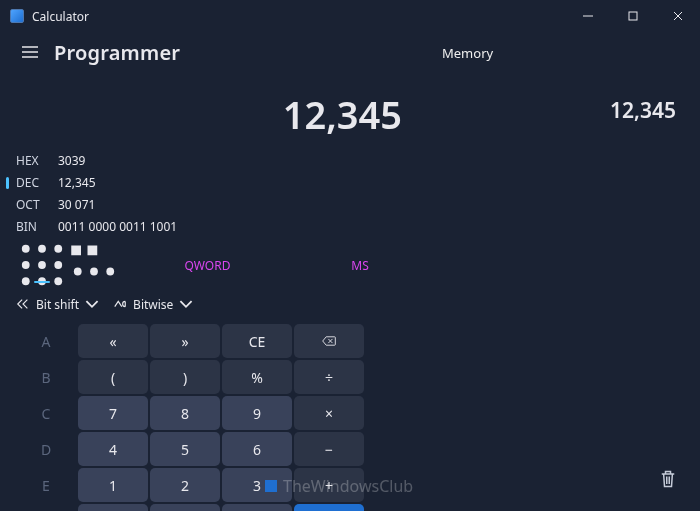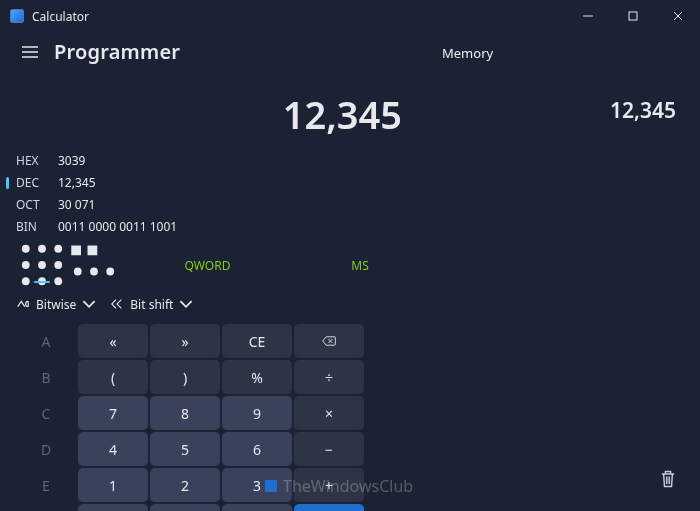--- a/index.html
+++ b/index.html
@@ -2,36 +2,36 @@
 <html><head>
 <meta charset="utf-8">
 <style>
   * { margin: 0; padding: 0; box-sizing: border-box; font-family: "Segoe UI", system-ui, -apple-system, sans-serif; user-select: none; }
   html, body { width: 700px; height: 511px; background: #1a2233; color: #e8e8ed; overflow: hidden; }
   .titlebar { height: 32px; display: flex; align-items: center; padding: 0 0 0 10px; font-size: 12px; color: #e8e8ed; }
   .titlebar .appicon { width: 14px; height: 14px; margin-right: 8px; background: linear-gradient(135deg,#4da3ff,#1f6fd1); border: 1px solid #4d78b0; border-radius: 2px; }
   .titlebar .title { flex: 1; }
   .titlebar .wbtn { width: 45px; height: 32px; display: flex; align-items: center; justify-content: center; color: #e8e8ed; }
   .titlebar .wbtn svg { width: 10px; height: 10px; stroke: currentColor; }
-  .header { display: flex; align-items: flex-start; padding: 6px 16px 0 16px; }
+  .header { display: flex; align-items: center; padding: 6px 16px 0 16px; }
   .hamburger { width: 28px; height: 28px; display: flex; align-items: center; justify-content: center; margin-right: 10px; }
   .hamburger svg { width: 16px; height: 12px; stroke: #e8e8ed; }
   .mode-title { font-size: 20px; font-weight: 600; letter-spacing: .2px; }
   .memory-tab { position: absolute; left: 442px; top: 44px; font-size: 13px; color: #eee; }
   .memory-value { position: absolute; right: 24px; top: 96px; font-size: 21px; font-weight: 600; }
   .main-display { text-align: right; font-size: 38px; font-weight: 600; padding: 22px 18px 10px 0; margin-left: 16px; width: 404px; }
   .main { width: 436px; padding-left: 16px; }
   .bases { font-size: 12px; line-height: 22px; }
   .bases .row { display: flex; align-items: center; height: 22px; }
   .bases .lbl { width: 42px; color: #cfd4e0; }
   .bases .val { color: #e8e8ed; }
   .bases .row.active { position: relative; }
   .bases .row.active::before { content: ""; position: absolute; left: -10px; top: 5px; width: 3px; height: 12px; background: #4cc2ff; border-radius: 2px; }
   .toolbar { display: flex; align-items: center; margin-top: 10px; height: 34px; font-size: 12px; }
-  .tool { position: relative; display: flex; align-items: center; justify-content: center; height: 32px; color: #84cc16; text-align: right; }
+  .tool { position: relative; display: flex; align-items: center; justify-content: center; height: 32px; color: #d946ef; text-align: right; }
   .tool.keypad, .tool.bits { width: 52px; }
   .tool.word { width: 175px; }
   .tool.ms   { width: 130px; }
   .tool.keypad::after { content:""; position:absolute; bottom:-2px; left:50%; transform:translateX(-50%); width:16px; height:2.5px; background:#4cc2ff; border-radius:2px; }
   .dropdowns { display: flex; gap: 14px; padding: 10px 0 8px 0; font-size: 12px; }
   .dd { display:flex; align-items:center; gap:6px; height:24px; }
   .dd svg { width:14px; height:14px; }
   .chev { width:10px; height:10px; }
   .grid { display: grid; grid-template-columns: 60px repeat(5, 70px); grid-auto-rows: 34px; gap: 2px; width: 420px; }
   .btn { border-radius: 5px; display:flex; align-items:center; justify-content:center; font-size: 14px; color:#e8e8ed; }
@@ -128,32 +128,32 @@
           <circle cx="13" cy="10" r="1.2"></circle>
       </svg>
     </div>
     <div class="tool word">QWORD</div>
     <div class="tool ms">MS</div>
   </div>
 
   <div class="dropdowns">
     <div class="dd">
       <svg viewBox="0 0 16 16">
-          <path d="M2 11 L6 5 L10 11 M14 5 L14 11 M14 5 a3 3 0 1 0 0 6" fill="none" stroke="#e8e8ed" stroke-width="1.3"></path>
-        </svg>
-      <span>Bitwise</span>
+          <path d="M7 3 L2 8 L7 13 M13 3 L8 8 L13 13" fill="none" stroke="#e8e8ed" stroke-width="1.3"></path>
+        </svg>
+      <span>Bit shift</span>
       <svg class="chev" viewBox="0 0 10 10">
           <path d="M1 3 L5 7 L9 3" fill="none" stroke="#e8e8ed" stroke-width="1.3"></path>
         </svg>
     </div>
     <div class="dd">
       <svg viewBox="0 0 16 16">
-          <path d="M7 3 L2 8 L7 13 M13 3 L8 8 L13 13" fill="none" stroke="#e8e8ed" stroke-width="1.3"></path>
-        </svg>
-      <span>Bit shift</span>
+          <path d="M2 11 L6 5 L10 11 M14 5 L14 11 M14 5 a3 3 0 1 0 0 6" fill="none" stroke="#e8e8ed" stroke-width="1.3"></path>
+        </svg>
+      <span>Bitwise</span>
       <svg class="chev" viewBox="0 0 10 10">
           <path d="M1 3 L5 7 L9 3" fill="none" stroke="#e8e8ed" stroke-width="1.3"></path>
         </svg>
     </div>
   </div>
 
   <div class="grid">
     <div class="btn letter">A</div>
     <div class="btn op">«</div>
     <div class="btn op">»</div>

